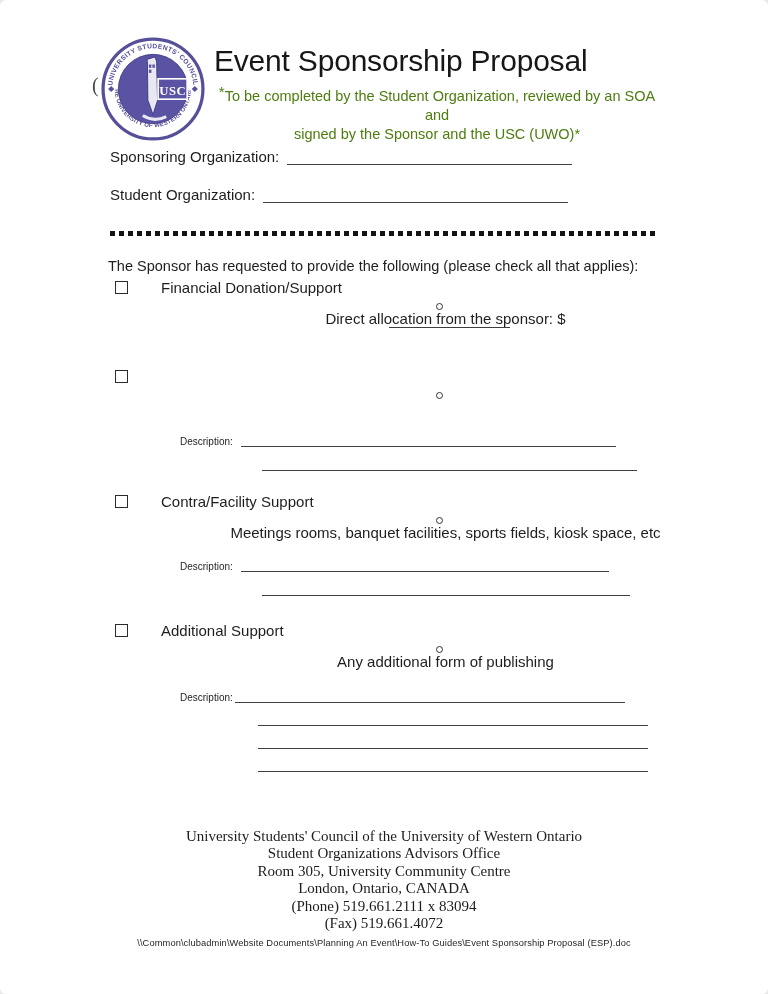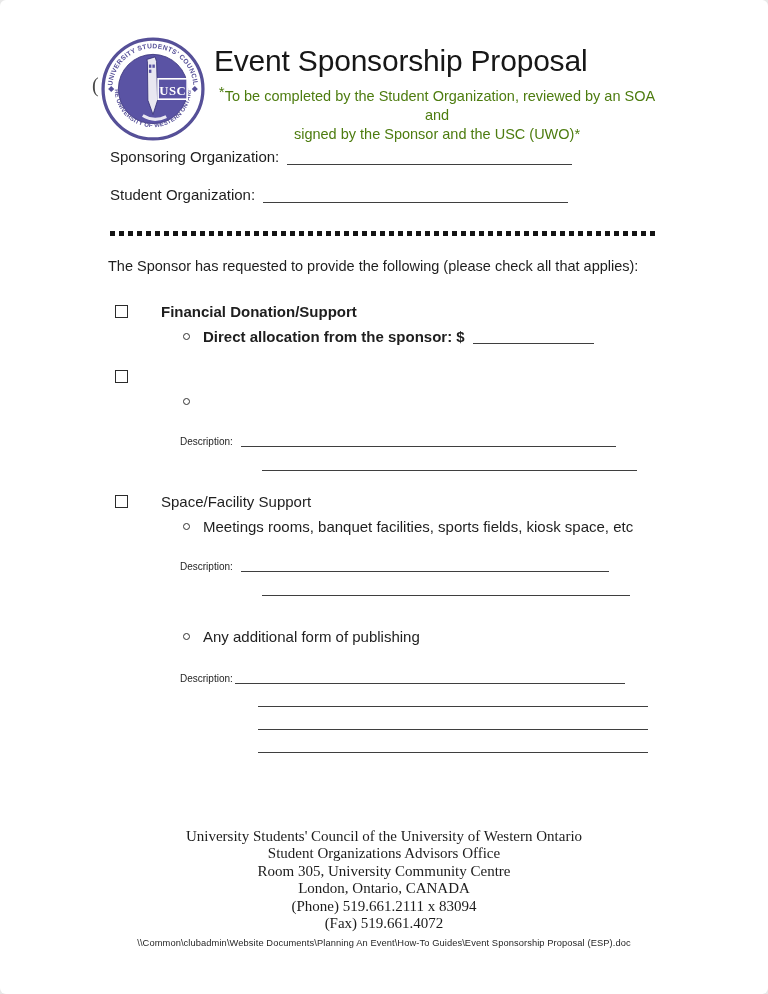--- a/index.html
+++ b/index.html
@@ -42,28 +42,28 @@
   
   .dotted-divider {
     position:absolute; top:231px; left:110px; width:548px; height:5px;
     background:repeating-linear-gradient(90deg,#141414 0 5px,transparent 5px 9px);
   }
 
   .instruction { position:absolute; top:258px; left:108px; font-size:14.5px; }
 
   
   .section { position:absolute; left:110px; right:60px; }
-  .s1 { top:302px;font-weight:bold; } .s2 { top:367px; } .s3 { top:492px; } .s4 { top:621px; }
+  .s1 { top:278px; } .s2 { top:367px; } .s3 { top:492px; } .s4 { top:621px; }
   .check-row { display:flex; align-items:center; height:19px; }
   .checkbox {
     width:13px; height:13px; border:1.6px solid #2b2b2b;
     margin-left:5px; flex:0 0 auto; background:#fff;
   }
   .check-label { margin-left:33px; font-size:15px; }
-  .bullet-row { display:flex; align-items:center; margin-left:73px; margin-top:6px; height:19px; }
+  .bullet-row { display:flex; align-items:center; margin-left:73px; margin-top:6px; height:19px;flex-direction:column; }
   .o-bullet {
     width:7px; height:7px; border:1.4px solid #333; border-radius:50%;
     flex:0 0 auto; margin-right:13px; background:#fff;
   }
   .bullet-text { font-size:15px; }
   .desc-row { display:flex; align-items:flex-end; margin-left:70px; margin-top:17px; height:19px; }
   .desc-label { font-size:10px; }
   .cont-line { display:block; margin-top:9px; }
   .ml152 { margin-left:152px; } .ml148 { margin-left:148px; }
   .s4 .cont-line { margin-top:8px; }
@@ -162,34 +162,38 @@
     <div class="desc-row">
       <span class="desc-label">Description:</span>
       <span class="fill-line w375 gap8"></span>
     </div>
     <span class="fill-line w375 cont-line ml152"></span>
   </div>
 
   <div class="section s3">
     <div class="check-row">
       <span class="checkbox"></span>
-      <span class="check-label">Space/Facility Support</span>
+      <span class="check-label">Contra/Facility Support</span>
     </div>
     <div class="bullet-row">
       <span class="o-bullet"></span>
       <span class="bullet-text">Meetings rooms, banquet facilities, sports fields, kiosk space, etc</span>
     </div>
     <div class="desc-row">
       <span class="desc-label">Description:</span>
       <span class="fill-line w368 gap8"></span>
     </div>
     <span class="fill-line w368 cont-line ml152"></span>
   </div>
 
   <div class="section s4">
+    <div class="check-row">
+      <span class="checkbox"></span>
+      <span class="check-label">Additional Support</span>
+    </div>
     <div class="bullet-row">
       <span class="o-bullet"></span>
       <span class="bullet-text">Any additional form of publishing</span>
     </div>
     <div class="desc-row" style="margin-top:19px;">
       <span class="desc-label">Description:</span>
       <span class="fill-line w390" style="margin-left:2px;"></span>
     </div>
     <span class="fill-line w390 cont-line ml148"></span>
     <span class="fill-line w390 cont-line ml148"></span>

